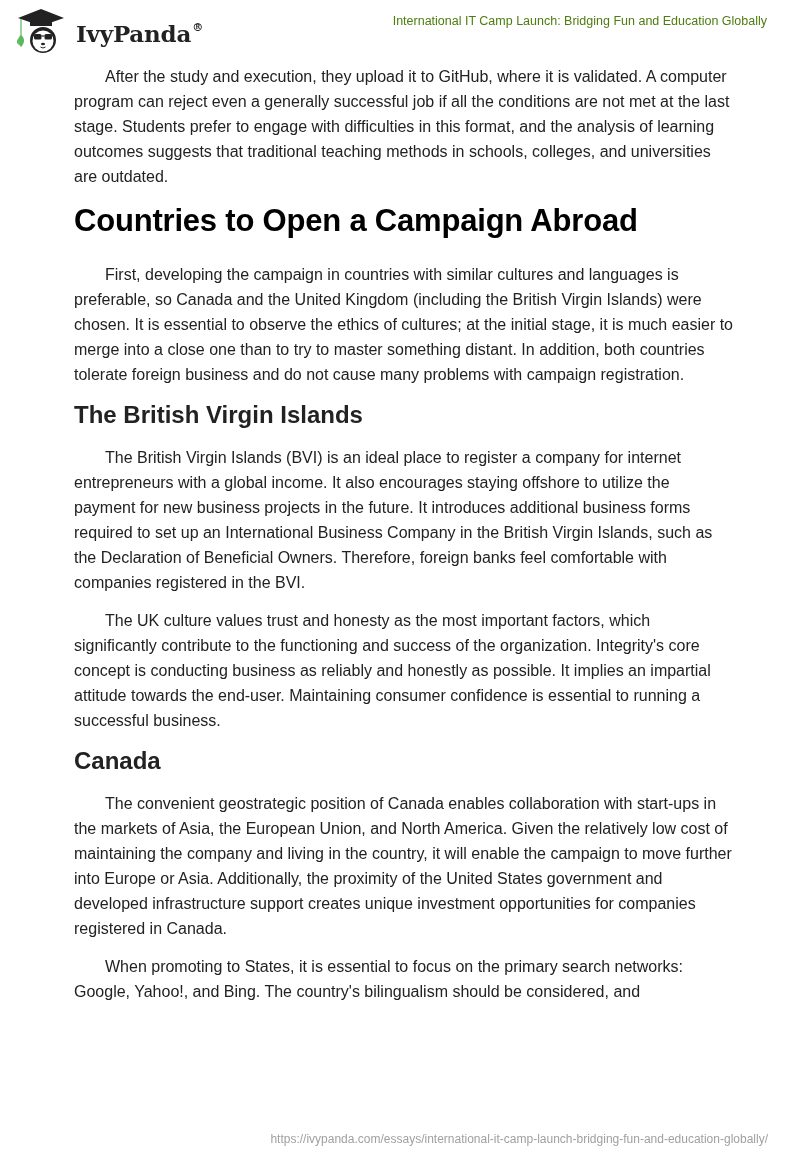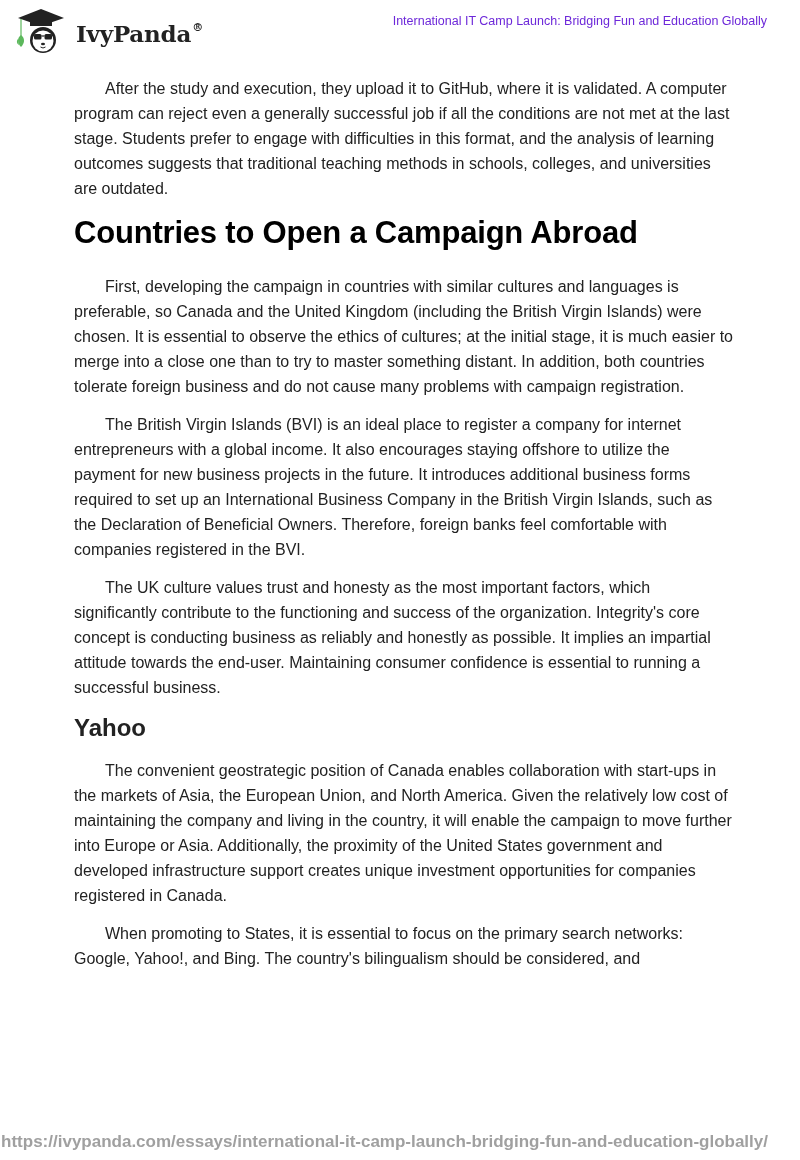--- a/index.html
+++ b/index.html
@@ -48,31 +48,31 @@
       vertical-align: super;
       margin-left: 1px;
       position: relative;
       top: -2px;
     }
     .doc-title {
       position: absolute;
       right: 33px;
       top: 14px;
       font-size: 12.5px;
-      color: #6d28d9;
+      color: #4d7c0f;
       white-space: nowrap;
     }
     .content {
       position: absolute;
       left: 74px;
       top: 64px;
       width: 660px;
     }
     p {
-      margin: 12px 0 13px 0;
+      margin: 0 0 13px 0;
       font-size: 16px;
       line-height: 25px;
       text-indent: 31px;
       color: #222222;
     }
     h1 {
       font-size: 31px;
       font-weight: bold;
       margin: 13px 0 22px 0;
       line-height: 38px;
@@ -83,24 +83,23 @@
       font-size: 24px;
       font-weight: bold;
       margin: 8px 0 15px 0;
       line-height: 30px;
       color: #222222;
     }
     .footer-url {
       position: absolute;
       right: 32px;
       top: 1132px;
-      font-size: 17px;
+      font-size: 12px;
       color: #a0a0a0;
       white-space: nowrap;
-      font-weight: bold;
     }
   </style>
 </head>
 <body>
 
 <div class="header">
   <div class="logo">
     <svg class="logo-icon" viewBox="0 0 50 46" xmlns="http://www.w3.org/2000/svg">
 
       <polygon points="25,1 48,10 25,18 2,10" fill="#222222"></polygon>
@@ -125,21 +124,22 @@
   </div>
   <div class="doc-title">International IT Camp Launch: Bridging Fun and Education Globally</div>
 </div>
 
 <div class="content">
   <p>After the study and execution, they upload it to GitHub, where it is validated. A computer program can reject even a generally successful job if all the conditions are not met at the last stage. Students prefer to engage with difficulties in this format, and the analysis of learning outcomes suggests that traditional teaching methods in schools, colleges, and universities are outdated.</p>
 
   <h1>Countries to Open a Campaign Abroad</h1>
   <p>First, developing the campaign in countries with similar cultures and languages is preferable, so Canada and the United Kingdom (including the British Virgin Islands) were chosen. It is essential to observe the ethics of cultures; at the initial stage, it is much easier to merge into a close one than to try to master something distant. In addition, both countries tolerate foreign business and do not cause many problems with campaign registration.</p>
 
+  <h2>The British Virgin Islands</h2>
   <p>The British Virgin Islands (BVI) is an ideal place to register a company for internet entrepreneurs with a global income. It also encourages staying offshore to utilize the payment for new business projects in the future. It introduces additional business forms required to set up an International Business Company in the British Virgin Islands, such as the Declaration of Beneficial Owners. Therefore, foreign banks feel comfortable with companies registered in the BVI.</p>
   <p>The UK culture values trust and honesty as the most important factors, which significantly contribute to the functioning and success of the organization. Integrity's core concept is conducting business as reliably and honestly as possible. It implies an impartial attitude towards the end-user. Maintaining consumer confidence is essential to running a successful business.</p>
 
-  <h2>Yahoo</h2>
+  <h2>Canada</h2>
   <p>The convenient geostrategic position of Canada enables collaboration with start-ups in the markets of Asia, the European Union, and North America. Given the relatively low cost of maintaining the company and living in the country, it will enable the campaign to move further into Europe or Asia. Additionally, the proximity of the United States government and developed infrastructure support creates unique investment opportunities for companies registered in Canada.</p>
   <p>When promoting to States, it is essential to focus on the primary search networks: Google, Yahoo!, and Bing. The country's bilingualism should be considered, and</p>
 </div>
 
 <div class="footer-url">https://ivypanda.com/essays/international-it-camp-launch-bridging-fun-and-education-globally/</div>
 
 </body></html>

